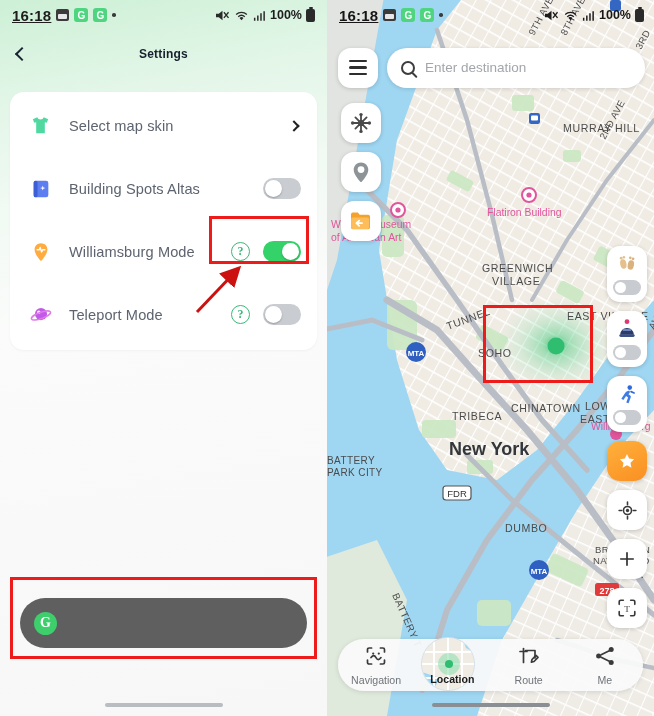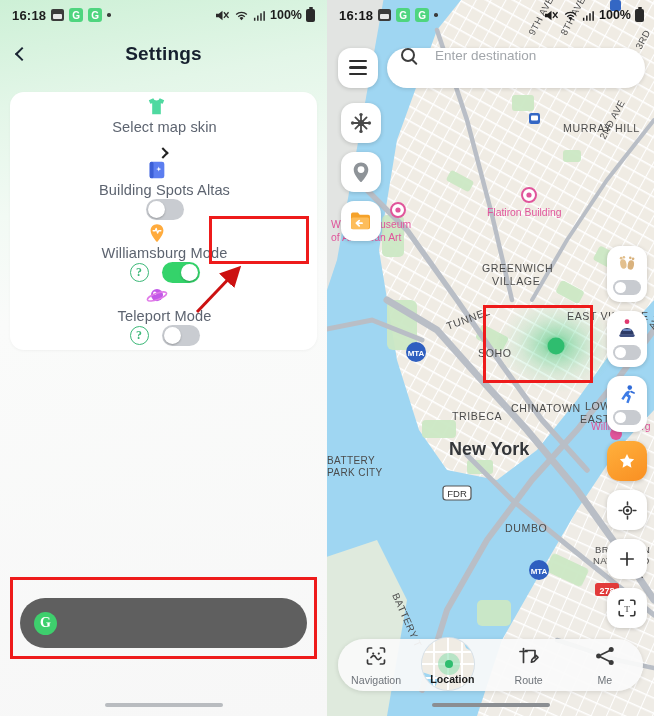--- a/index.html
+++ b/index.html
@@ -15,21 +15,21 @@
     position: relative;
     width: 327px; height: 716px;
     background: linear-gradient(170deg, #cdf0d6 0%, #e3f6e8 14%, #f2faf4 28%, #fafbfa 42%, #f7f7f7 100%);
     overflow: hidden;
   }
   .statusbar {
     height: 30px; display: flex; align-items: center;
     padding: 0 12px; font-size: 12.5px; color: #1d1d1d; font-weight: 600;
     gap: 5px;
   }
-  .sb-time { letter-spacing: .2px; font-size: 13px; }
+  .sb-time { letter-spacing: .2px; font-size: 15px; text-decoration: underline; }
   .sb-spacer { flex: 1; }
   .sb-right { display: flex; align-items: flex-end; gap: 4px; font-size: 12.5px; }
   .chip {
     width: 14px; height: 14px; border-radius: 3px; background: #4fd57f;
     color: #fff; font-size: 10px; font-weight: 700;
     display: flex; align-items: center; justify-content: center;
   }
   .gallery-ico {
     width: 13px; height: 12px; border-radius: 2px; background: #3b3b3b;
     position: relative;
@@ -52,32 +52,32 @@
   .back-btn {
     width: 44px; height: 44px; display: flex; align-items: center; justify-content: center;
     cursor: pointer;
   }
   .chev-left {
     width: 10px; height: 10px; border-left: 2.4px solid #1a2533; border-bottom: 2.4px solid #1a2533;
     transform: rotate(45deg);
   }
   .hdr-title {
     position: absolute; left: 0; right: 0; text-align: center;
-    font-size: 19px; font-weight: 700; color: #16202e; letter-spacing: .2px;
+    font-size: 12px; font-weight: 700; color: #16202e; letter-spacing: .2px;
     pointer-events: none;
   }
 
   
   .card {
     margin: 14px 10px 0 10px; background: #fff; border-radius: 14px;
     padding: 2px 0 4px 0; box-shadow: 0 1px 3px rgba(0,0,0,.045);
   }
   .row {
     display: flex; align-items: center; height: 63px; padding: 0 16px 0 18px;
-    cursor: pointer; position: relative; flex-direction: column;
+    cursor: pointer; position: relative;
   }
   .row-ico {
     width: 25px; height: 25px; margin-right: 16px; flex: 0 0 25px;
     display: flex; align-items: center; justify-content: center;
   }
   .row-label { flex: 1; font-size: 14.6px; color: #5d6470; letter-spacing: .1px; }
   .row-right { display: flex; align-items: center; gap: 13px; }
   .chev-right {
     width: 8px; height: 8px; border-top: 2.3px solid #222; border-right: 2.3px solid #222;
     transform: rotate(45deg); margin-right: 3px;
@@ -136,21 +136,21 @@
     display: flex; align-items: center; gap: 9px; z-index: 12;
   }
   .menu-btn {
     width: 40px; height: 40px; border-radius: 13px; background: #fff;
     display: flex; flex-direction: column; align-items: center; justify-content: center;
     gap: 4px; box-shadow: 0 1px 4px rgba(0,0,0,.17); cursor: pointer; flex: 0 0 40px;
   }
   .menu-btn span { width: 18px; height: 2.2px; background: #2e2e2e; border-radius: 2px; }
   .searchbar {
     flex: 1; height: 40px; border-radius: 20px; background: #fff;
-    display: flex; align-items: flex-start; padding: 0 14px; gap: 20px;
+    display: flex; align-items: center; padding: 0 14px; gap: 10px;
     box-shadow: 0 1px 4px rgba(0,0,0,.14); cursor: text;
   }
   .search-ph { font-size: 13.5px; color: #a2a6ab; }
   .mag {
     width: 14px; height: 14px; border: 2px solid #3d3d3d; border-radius: 50%;
     position: relative; flex: 0 0 14px;
   }
   .mag::after {
     content:""; position:absolute; right:-5px; bottom:-3px; width:7px; height:2px;
     background:#3d3d3d; transform: rotate(45deg); border-radius:1px;

